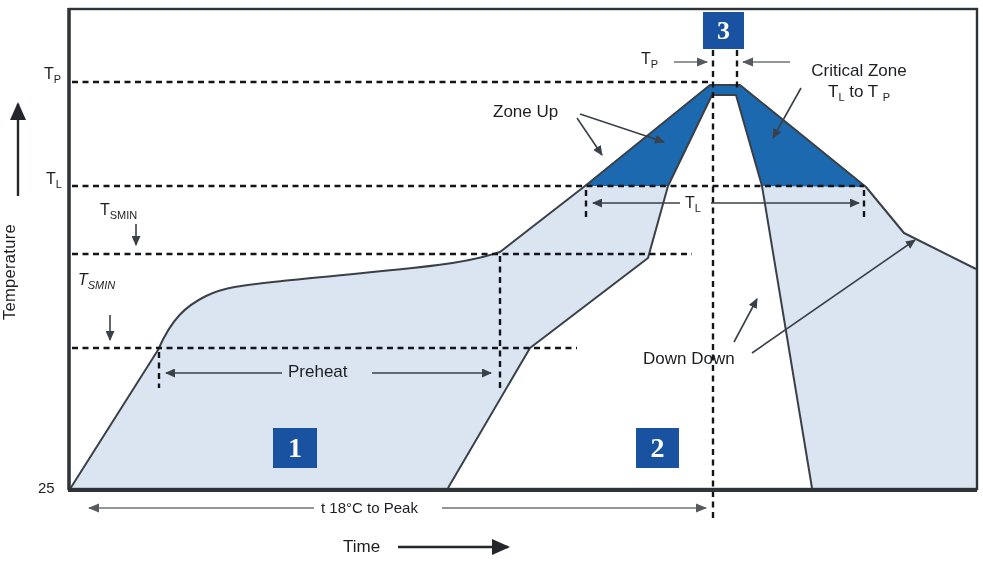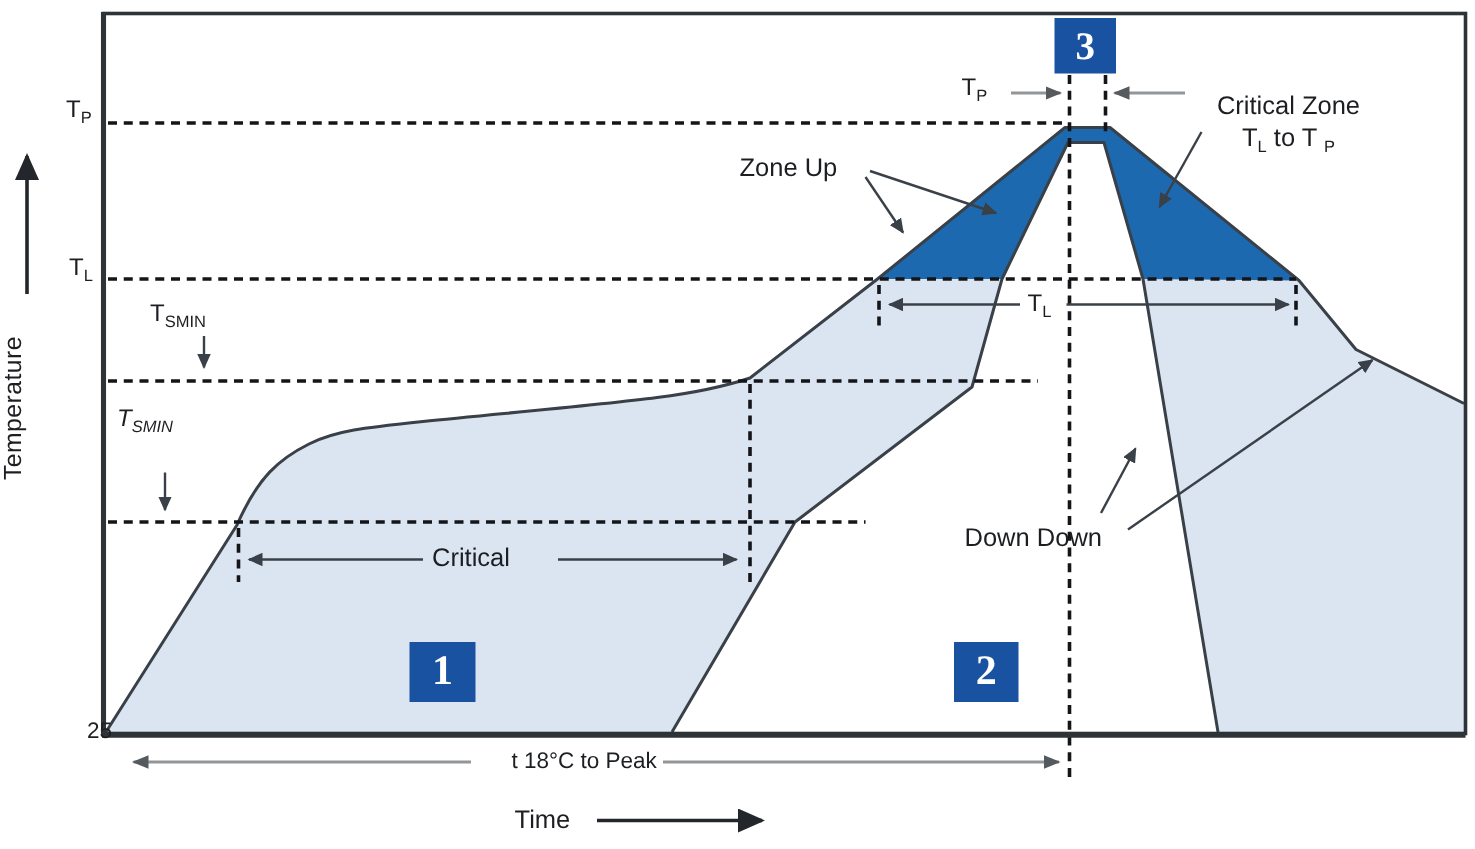--- a/index.html
+++ b/index.html
@@ -5,21 +5,21 @@
   :root{
     --c-band_light:#dbe4f1; --c-band_dark:#1c69b0; --c-box_blue:#1a52a2;
     --c-line:#3a4047; --c-dash:#141518; --c-gray:#939699; --c-border:#2e3338; --c-text:#1c1e21;
   }
   html,body{margin:0;padding:0;background:#fff;}
   #fig{position:relative;width:983px;height:566px;background:#fff;overflow:hidden;
        font-family:"Liberation Sans",sans-serif;color:var(--c-text);}
   #fig svg{position:absolute;left:0;top:0;}
   .lbl{position:absolute;white-space:nowrap;font-size:17px;color:var(--c-text);text-align:center;}
   .lbl sub{font-size:11px;line-height:0;}
-  .small{font-size:15px;margin-left:20px;}
+  .small{font-size:15px;}
   .ylab{position:absolute;left:0px;top:196px;height:124px;writing-mode:vertical-rl;
         transform:rotate(180deg);font-size:16.5px;letter-spacing:.3px;}
   .zonebox{position:absolute;background:var(--c-box_blue);color:#fff;display:flex;
            align-items:center;justify-content:center;
            font-family:"Liberation Serif",serif;font-weight:bold;font-size:28px;}
   .cz{position:absolute;left:797px;top:60px;width:124px;text-align:center;line-height:1.25;}
   .dkline{stroke:var(--c-line);stroke-width:2;fill:none;stroke-linejoin:round;}
   .dash{stroke:var(--c-dash);stroke-width:2.4;fill:none;stroke-dasharray:6 4.5;}
   .arr{stroke:var(--c-line);stroke-width:1.6;fill:none;}
   .arrg{stroke:var(--c-gray);stroke-width:2;fill:none;}
@@ -109,21 +109,21 @@
   </div>
   <div class="lbl" style="left:100px;top:201px;font-size:16px;">
     <span>T</span><sub>SMIN</sub>
   </div>
   <div class="lbl" style="left:78px;top:271px;font-size:16px;font-style:italic;">
     <span>T</span><sub>SMIN</sub>
   </div>
   <div class="lbl small" style="left:38px;top:479px;">25</div>
   <div class="lbl" style="left:343px;top:537px;">Time</div>
 
-  <div class="lbl" style="left:288px;top:362px;">Critical</div>
+  <div class="lbl" style="left:288px;top:362px;">Preheat</div>
   <div class="lbl" style="left:493px;top:102px;">Zone Up</div>
   <div class="lbl" style="left:643px;top:349px;">Down Down</div>
   <div class="cz lbl">
     <span>Critical Zone</span><br>
     <span>T</span><sub>L</sub><span> to T </span><sub>P</sub>
   </div>
   <div class="lbl" style="left:685px;top:194px;font-size:16px;">
     <span>T</span><sub>L</sub>
   </div>
   <div class="lbl" style="left:641px;top:50px;font-size:16px;">

